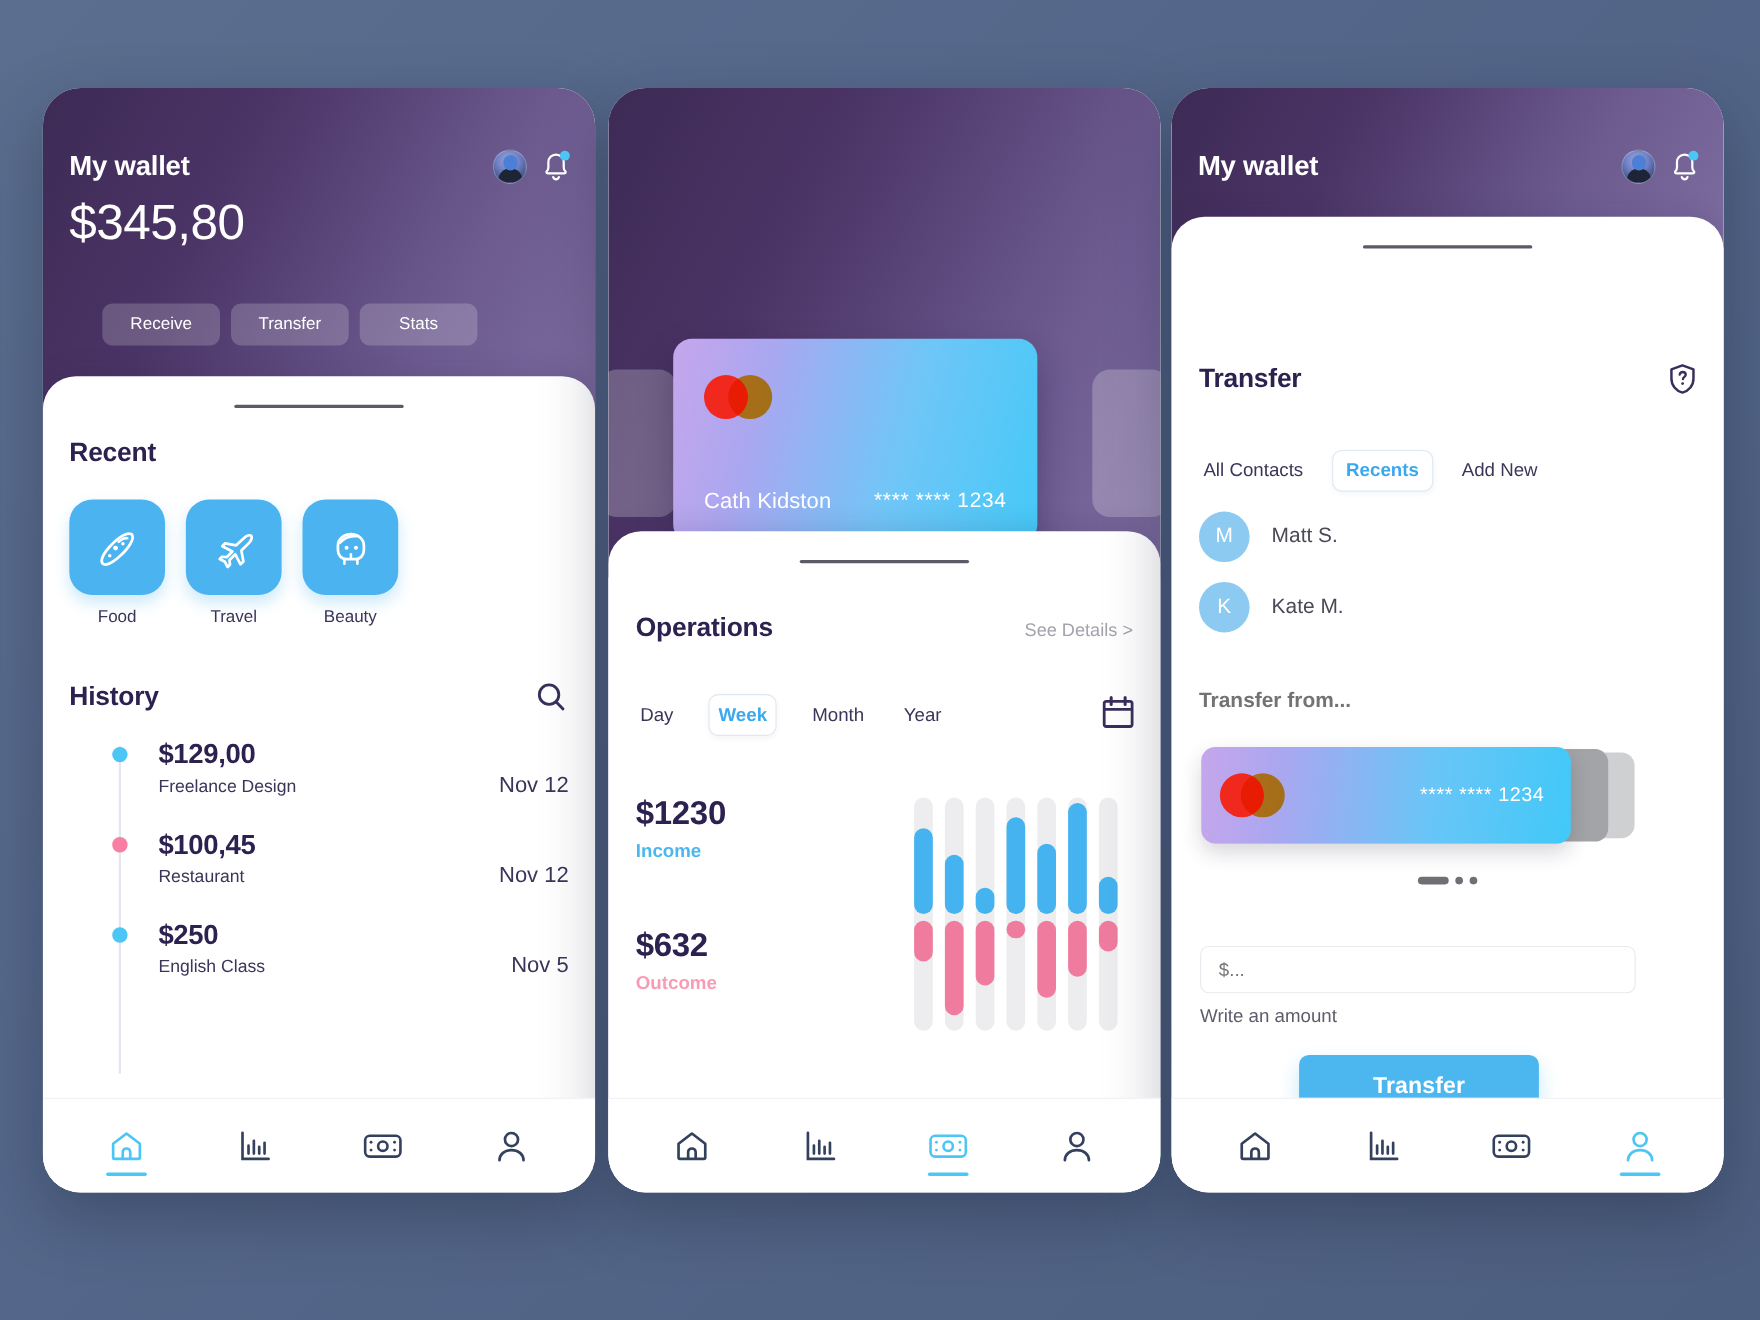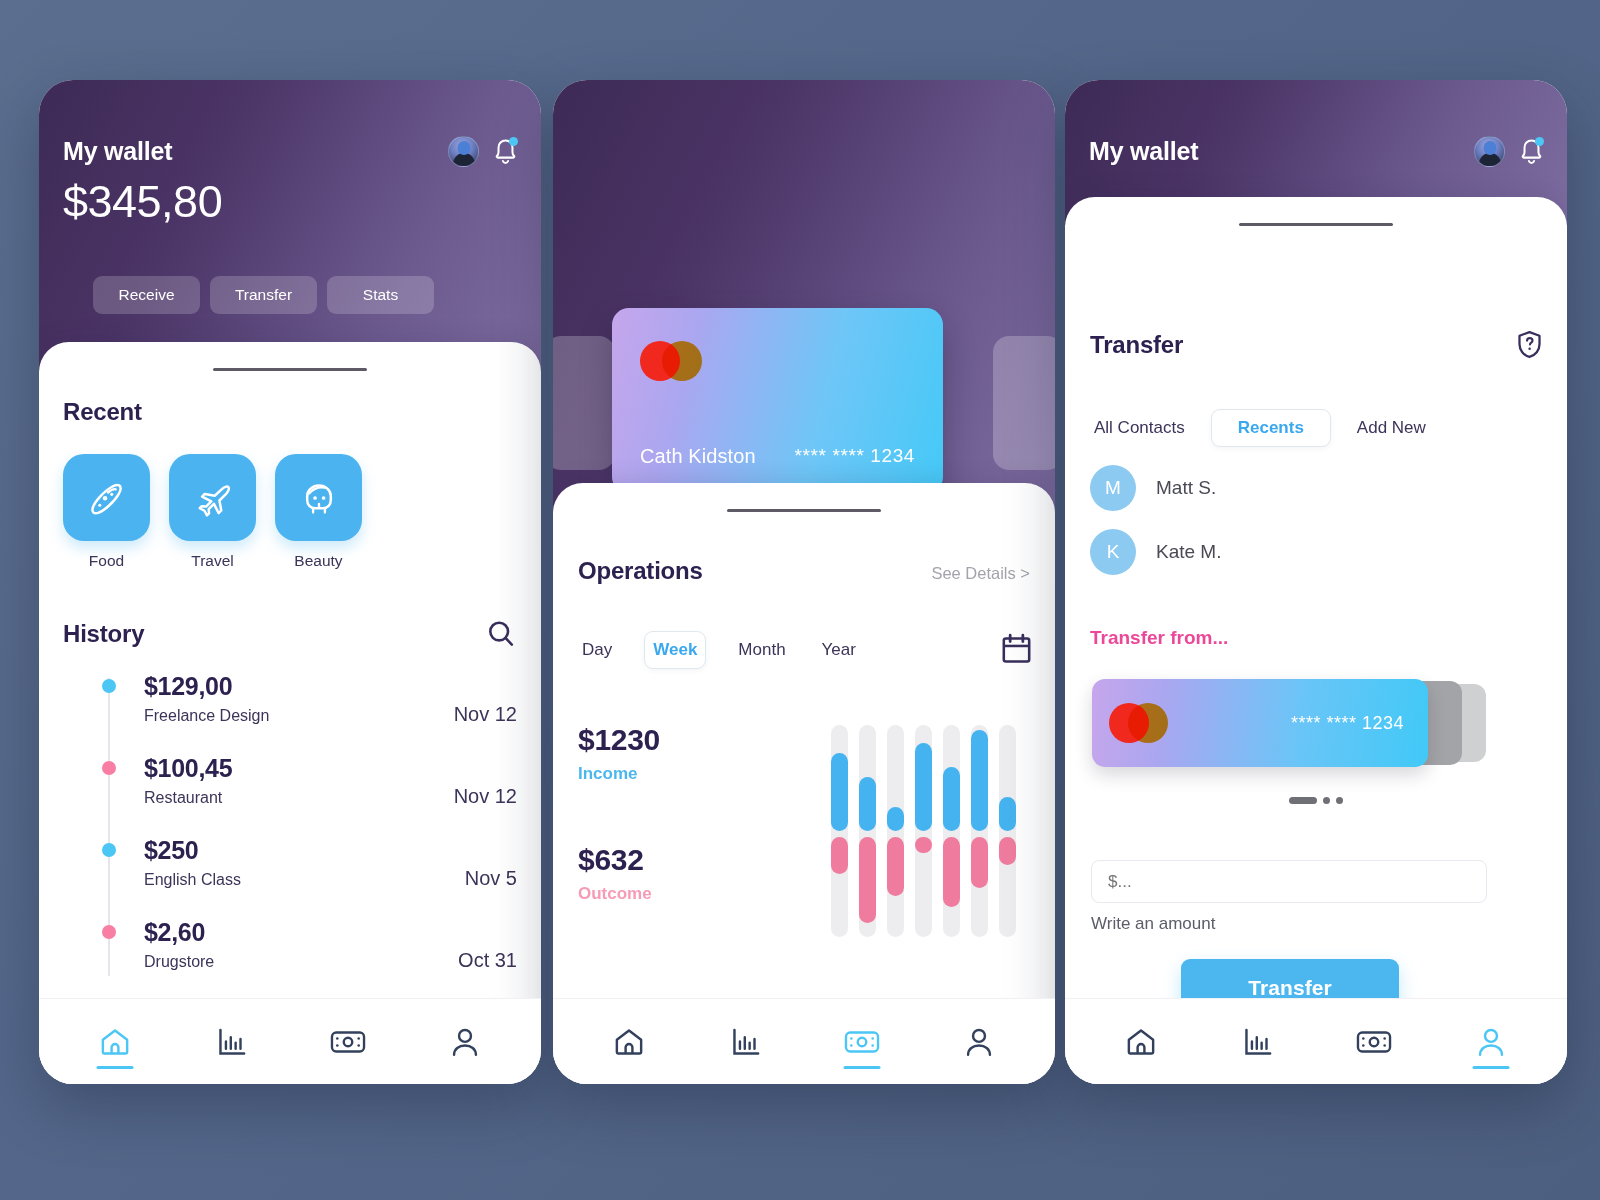--- a/index.html
+++ b/index.html
@@ -272,36 +272,36 @@
     display: flex; align-items: center; justify-content: space-between;
   }
   .contact-tabs {
     position: absolute; left: 25px; top: 212px;
     display: flex; align-items: center;
   }
   .ctab { font-size: 17px; color: #3c3459; padding: 8px 4px; margin-right: 22px; cursor: pointer; }
   .ctab.active {
     color: #3aa8ef; font-weight: bold;
     border: 1px solid #dfe7ef; border-radius: 9px;
-    padding: 8px 26px; margin-right: 22px;
+    padding: 8px 12px; margin-right: 22px;
     box-shadow: 0 2px 5px rgba(40,60,90,0.05);
   }
   .contacts { position: absolute; left: 25px; top: 268px; }
   .contact { display: flex; align-items: center; margin-bottom: 18px; cursor: pointer; }
   .c-avatar {
     width: 46px; height: 46px; border-radius: 50%;
     background: #8ccaf2; color: #ffffff;
     font-size: 19px;
     display: flex; align-items: center; justify-content: center;
   }
   .c-name { margin-left: 20px; font-size: 19px; color: #4a4a55; }
 
   .from-label {
     position: absolute; left: 25px; top: 430px;
-    font-size: 19px; font-weight: bold; color: #ec4899;
+    font-size: 19px; font-weight: bold; color: #737373;
   }
   .mini-stack { position: absolute; left: 27px; top: 482px; width: 394px; height: 88px; }
   .mini-shadow-2 {
     position: absolute; right: 0; top: 5px; width: 70px; height: 78px;
     background: #cfd0d2; border-radius: 12px;
   }
   .mini-shadow-1 {
     position: absolute; right: 24px; top: 2px; width: 80px; height: 84px;
     background: #a3a4a7; border-radius: 12px;
   }
@@ -452,28 +452,20 @@
 
       <div class="tx">
         <div class="tx-dot" style="background:#4cc6f5;"></div>
         <div class="tx-amount">$250</div>
         <div class="tx-row2">
           <span class="tx-label">English Class</span>
           <span class="tx-date">Nov 5</span>
         </div>
       </div>
 
-      <div class="tx">
-        <div class="tx-dot" style="background:#f87ea4;"></div>
-        <div class="tx-amount">$2,60</div>
-        <div class="tx-row2">
-          <span class="tx-label">Drugstore</span>
-          <span class="tx-date">Oct 31</span>
-        </div>
-      </div>
     </div>
   </div>
 
   <div class="bottomnav">
     <div class="nav-item">
       <svg width="34" height="34" viewBox="0 0 28 28" fill="none">
         <path d="M4 12.2L14 4.5l10 7.7v10.3c0 .6-.5 1-1 1H5c-.6 0-1-.4-1-1V12.2z" stroke="#4cc6f5" stroke-width="2" stroke-linejoin="round"></path>
         <path d="M11.2 23.5v-5.1c0-1.5 1.2-2.7 2.8-2.7s2.8 1.2 2.8 2.7v5.1" stroke="#4cc6f5" stroke-width="2" stroke-linejoin="round"></path>
       </svg>
       <div class="nav-underline"></div>

